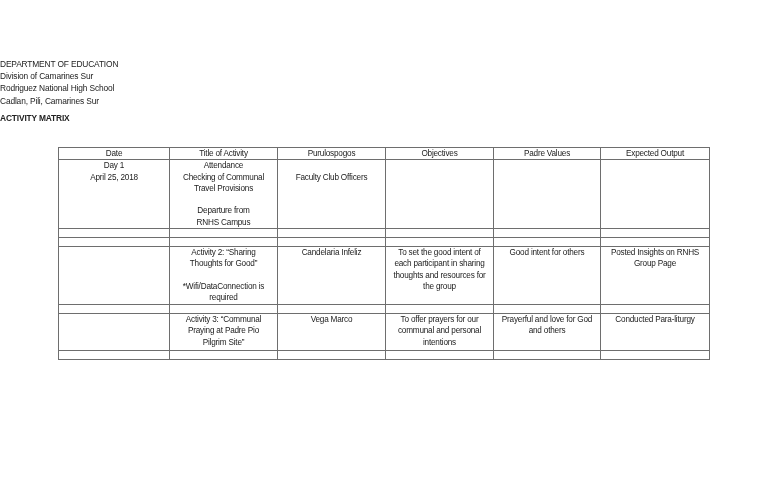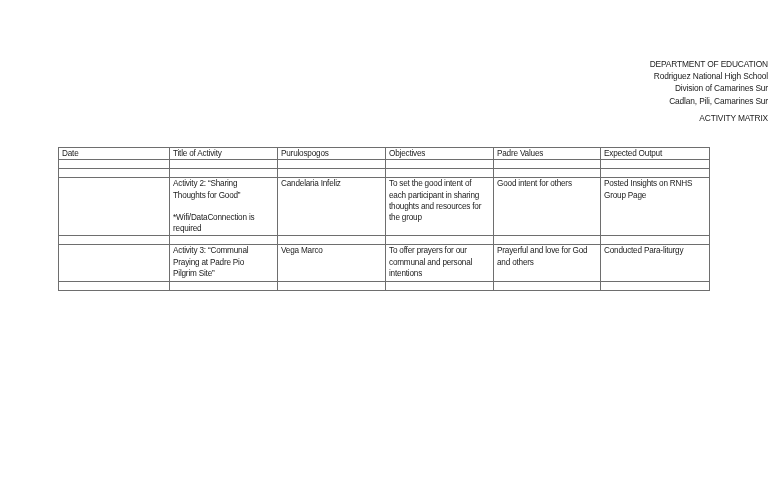--- a/index.html
+++ b/index.html
@@ -1,50 +1,50 @@
 <!DOCTYPE html>
 <html><head>
   <meta charset="utf-8">
   <style>
     html, body { margin: 0; padding: 0; }
     body {
       width: 768px; height: 503px; background: #ffffff; position: relative; overflow: hidden;
       font-family: "Liberation Sans", "DejaVu Sans", sans-serif; color: #222;
     }
     .header {
-      position: absolute; left: 0; top: 58px; width: 768px; text-align: right;
+      position: absolute; left: 0; top: 58px; width: 768px; text-align: left;
       font-size: 8.4px; line-height: 12.2px; letter-spacing: -0.15px;
     }
     .header .title-line { display: block; }
-    .header .matrix-title { display: block; margin-top: 5px; }
+    .header .matrix-title { display: block; margin-top: 5px; font-weight: bold; }
     table.matrix {
       position: absolute; left: 58px; top: 147px;
       border-collapse: collapse; table-layout: fixed; width: 651px;
       font-size: 8.2px; line-height: 11.3px; letter-spacing: -0.2px;
     }
     table.matrix td, table.matrix th {
-      border: 1px solid #6e6e6e; vertical-align: top; text-align: left;
+      border: 1px solid #6e6e6e; vertical-align: top; text-align: center;
       padding: 0 3px; font-weight: normal; overflow: hidden; white-space: pre-line;
     }
     table.matrix tr.head th { height: 11px; }
     table.matrix tr.spacer td { height: 8px; padding: 0; }
     .r1 td { height: 66px; }
     .r2 td { height: 35px; }
     .r3 td { height: 57px; }
     .r4 td { height: 36px; }
     .r5 td { height: 43px; }
     .gap { display: block; height: 11.3px; }
   </style>
 </head>
 <body>
 
 <div class="header">
   <span class="title-line">DEPARTMENT OF EDUCATION</span>
+  <span class="title-line">Division of Camarines Sur</span>
   <span class="title-line">Rodriguez National High School</span>
-  <span class="title-line">Division of Camarines Sur</span>
   <span class="title-line">Cadlan, Pili, Camarines Sur</span>
   <span class="matrix-title">ACTIVITY MATRIX</span>
 </div>
 
 <table class="matrix">
   <colgroup>
     <col style="width:111px">
       <col style="width:108px">
       <col style="width:108px">
     <col style="width:108px">
@@ -54,20 +54,32 @@
   <tbody>
       <tr class="head">
     <th>Date</th>
     <th>Title of Activity</th>
     <th>Purulospogos</th>
     <th>Objectives</th>
     <th>Padre Values</th>
     <th>Expected Output</th>
   </tr>
 
+  <tr class="r1">
+    <td>Day 1
+April 25, 2018</td>
+    <td><span>Attendance
+Checking of Communal
+Travel Provisions</span><span class="gap"></span><span>Departure from
+RNHS Campus</span></td>
+    <td><span class="gap"></span><span>Faculty Club Officers</span></td>
+    <td></td>
+    <td></td>
+    <td></td>
+  </tr>
   <tr class="spacer">
         <td></td>
         <td></td>
         <td></td>
         <td></td>
         <td></td>
         <td></td>
       </tr>
 
   <tr class="spacer">

